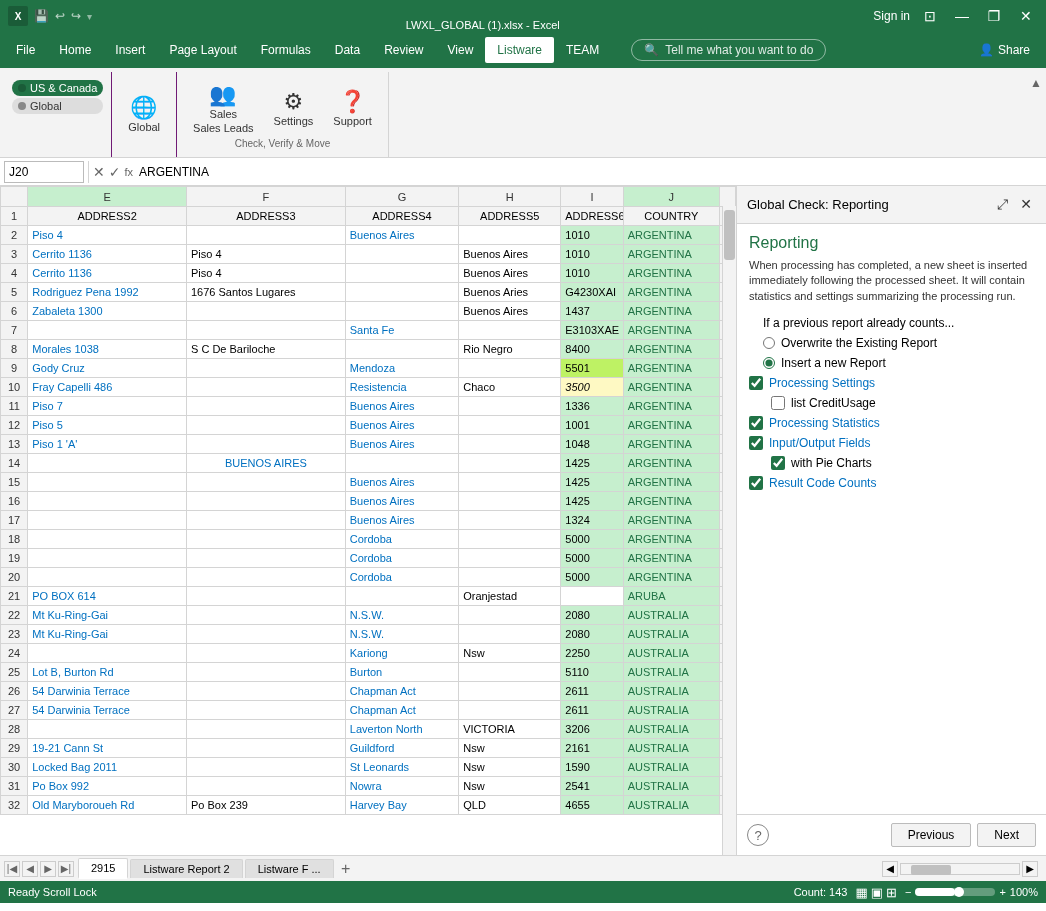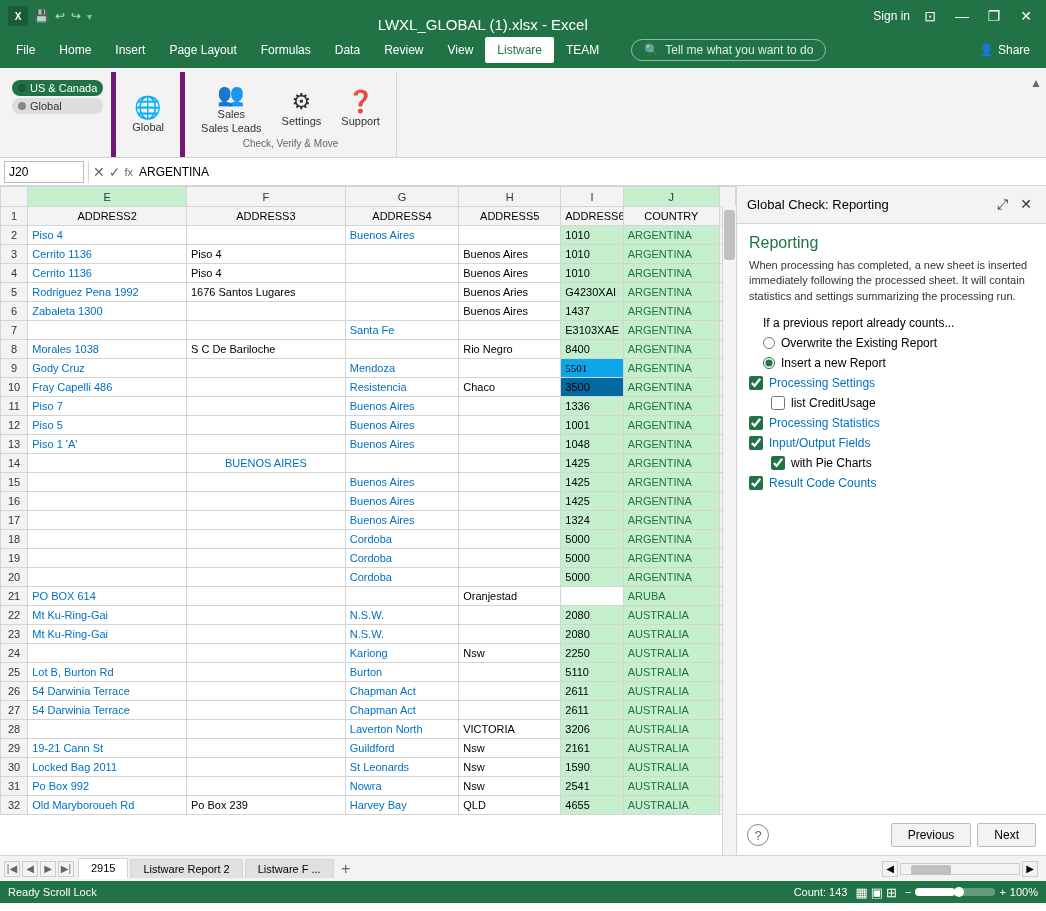--- a/index.html
+++ b/index.html
@@ -9,21 +9,21 @@
     .title-bar {
       background: #217346;
       color: white;
       height: 32px;
       display: flex;
       align-items: center;
       justify-content: space-between;
       padding: 0 8px;
     }
     .title-bar-left { display: flex; align-items: center; gap: 6px; }
-    .title-bar-center { font-size: 15px; margin-top: 17px; }
+    .title-bar-center { font-size: 11px; margin-top: 17px; }
     .title-bar-right { display: flex; align-items: center; gap: 8px; font-size: 12px; }
     .title-icon { width: 20px; height: 20px; background: #1a5c38; border-radius: 2px; display: flex; align-items: center; justify-content: center; font-size: 10px; color: white; font-weight: bold; }
     .win-btn { width: 24px; height: 24px; display: flex; align-items: center; justify-content: center; cursor: pointer; border-radius: 2px; font-size: 14px; }
 
     
     .menu-bar {
       background: #217346;
       height: 36px;
       display: flex;
       align-items: center;
@@ -68,21 +68,21 @@
       display: flex;
       align-items: stretch;
       padding: 4px 0 0 4px;
     }
     .ribbon-group {
       display: flex;
       flex-direction: column;
       align-items: center;
       justify-content: space-between;
       padding: 4px 8px;
-      border-right: 5px solid #701a75;
+      border-right: 1px solid #701a75;
       min-width: 60px;
     }
     .ribbon-group-label {
       font-size: 10px;
       color: #666;
       text-align: center;
       padding-bottom: 4px;
     }
     .ribbon-btns { display: flex; gap: 4px; align-items: center; flex: 1; padding-top: 4px; }
     .ribbon-btn {
@@ -477,31 +477,31 @@
               <td style="background: rgb(198, 239, 206);">8400</td>
               <td style="background: rgb(198, 239, 206); color: rgb(33, 115, 70); font-weight: 500;">ARGENTINA</td>
               <td style="background: rgb(243, 243, 243);"></td>
             </tr>
             <tr>
               <td class="row-num">9</td>
               <td style="color: rgb(0, 112, 192);">Gody Cruz</td>
               <td></td>
               <td style="color: rgb(0, 112, 192);">Mendoza</td>
               <td></td>
-              <td style="background: #0ea5e9; font-family: Liberation Serif, serif;">5501</td>
+              <td style="background: #bef264;">5501</td>
               <td style="background: rgb(198, 239, 206); color: rgb(33, 115, 70); font-weight: 500;">ARGENTINA</td>
               <td style="background: rgb(243, 243, 243);"></td>
             </tr>
             <tr>
               <td class="row-num">10</td>
               <td style="color: rgb(0, 112, 192);">Fray Capelli 486</td>
               <td></td>
               <td style="color: rgb(0, 112, 192);">Resistencia</td>
               <td>Chaco</td>
-              <td style="background: #0369a1;">3500</td>
+              <td style="background: #fef9c3; font-style: italic;">3500</td>
               <td style="background: rgb(198, 239, 206); color: rgb(33, 115, 70); font-weight: 500;">ARGENTINA</td>
               <td style="background: rgb(243, 243, 243);"></td>
             </tr>
             <tr>
               <td class="row-num">11</td>
               <td style="color: rgb(0, 112, 192);">Piso 7</td>
               <td></td>
               <td style="color: rgb(0, 112, 192);">Buenos Aires</td>
               <td></td>
               <td style="background: rgb(198, 239, 206);">1336</td>

